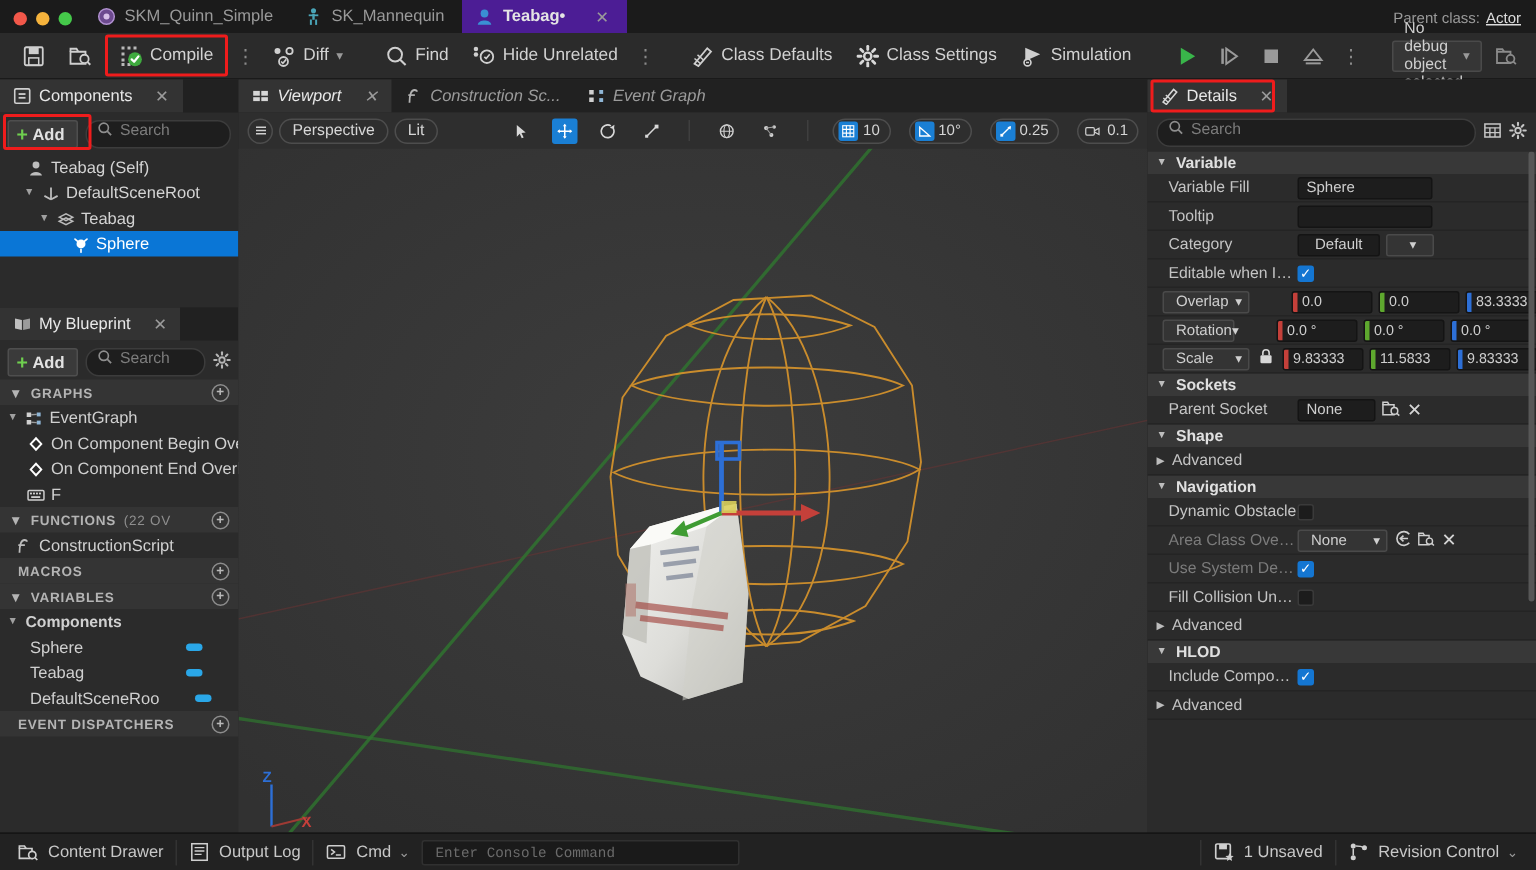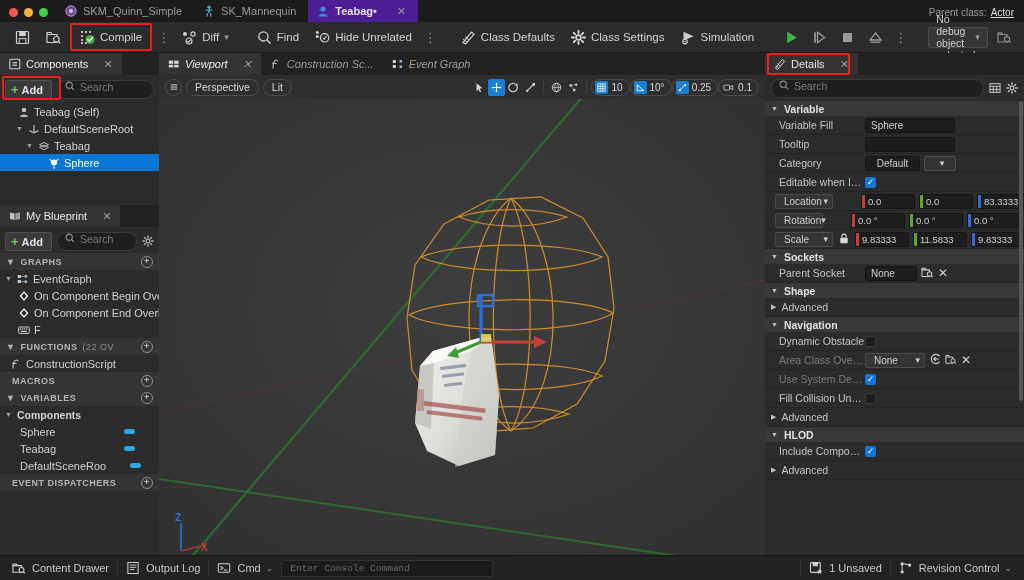--- a/index.html
+++ b/index.html
@@ -123,21 +123,21 @@
   .vp-toolrow { display: flex; align-items: center; height: 24px; padding: 0 6px; background: #2e2e2e; position: relative; z-index: 3;}
   .vpl-pill {
     display: flex; align-items: center; height: 17px; padding: 0 8px; margin-right: 4px;
     border: 1px solid #4d4d4d; border-radius: 9px; color: #d6d6d6; font-size: 10.5px;
   }
   .vpl-round {
     width: 17px; height: 17px; margin-right: 4px;
     border: 1px solid #4d4d4d; border-radius: 50%;
     display: flex; align-items: center; justify-content: center;
   }
-  .vp-rtools { margin-left: auto; display: flex; align-items: center; gap: 0; }
+  .vp-rtools { margin-left: auto; display: flex; align-items: center; gap: 12px; }
   .vt-btn {
     width: 17px; height: 17px; border-radius: 2px;
     display: flex; align-items: center; justify-content: center;
   }
   .vt-btn.on { background: #1a7fd4; }
   .vt-group {
     display: flex; align-items: center; gap: 3px; height: 17px; padding: 0 6px 0 3px;
     border: 1px solid #4d4d4d; border-radius: 9px; color: #d6d6d6; font-size: 10px;
   }
   .vt-sq { width: 13px; height: 13px; border-radius: 2px; display:flex; align-items:center; justify-content:center; }
@@ -994,21 +994,21 @@
       <div class="det-row">
         <span class="det-lbl">Editable when Inherited</span>
         <div class="det-val">
           <div class="chk">✓</div>
         </div>
       </div>
 
 
       <div class="det-row">
         <div class="combo" style="width:58px;margin-left:10px;flex:0 0 auto;">
-          <span>Location</span>
+          <span>Overlap</span>
           <span style="font-size:9px">▾</span>
         </div>
         <div class="det-val" style="padding-left:28px;">
           <div class="numfld x">0.0</div>
           <div class="numfld y">0.0</div>
           <div class="numfld z">83.3333</div>
 
         </div>
       </div>
 

